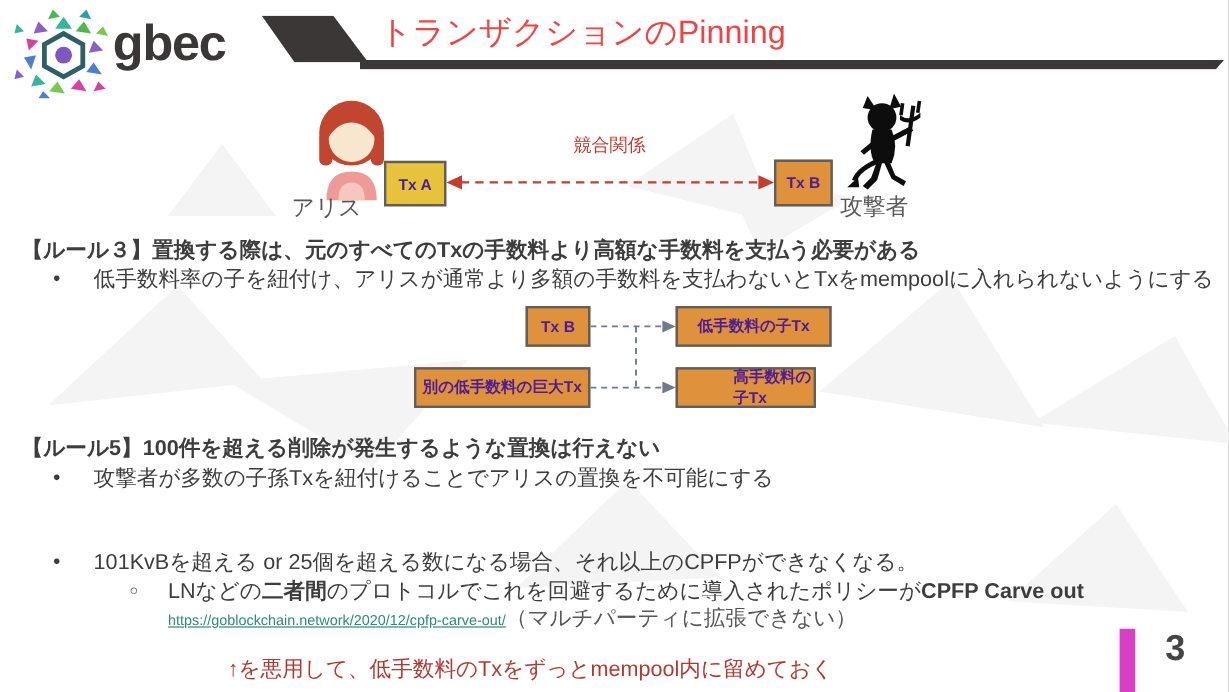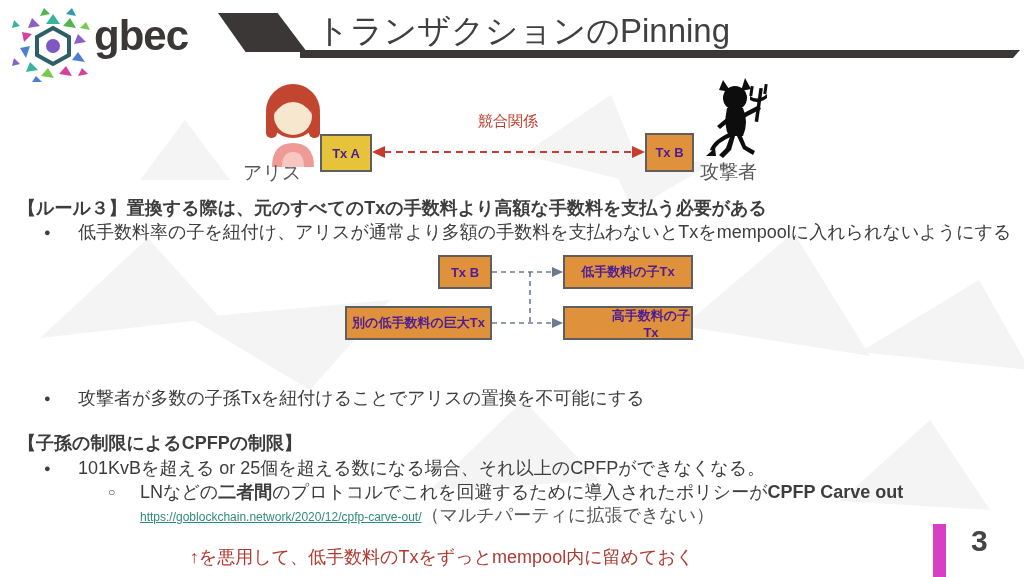--- a/index.html
+++ b/index.html
@@ -19,27 +19,27 @@
   .tri.t6{left:860px;top:280px;width:170px;height:90px;clip-path:polygon(0 80%,70% 0,100% 100%);}
   .tri.t7{left:430px;top:400px;width:170px;height:90px;clip-path:polygon(0 100%,55% 0,100% 90%);}
   .tri.t8{left:840px;top:420px;width:150px;height:90px;clip-path:polygon(0 90%,60% 0,100% 100%);}
   .tri.t9{left:140px;top:120px;width:90px;height:60px;clip-path:polygon(0 100%,50% 0,100% 100%);}
   
   .logo-text{left:94px;top:12px;font-size:42px;font-weight:bold;color:#3b3737;letter-spacing:-1px;z-index:2;}
   .hdr-shape{left:218px;top:13px;width:89px;height:39px;background:var(--dark,#3b3737);
     clip-path:polygon(0 0,67% 0,100% 100%,31% 100%);z-index:2;}
   .hdr-bar{left:300px;top:50px;width:720px;height:8px;background:var(--dark,#3b3737);
     clip-path:polygon(0 0,100% 0,calc(100% - 7px) 100%,0 100%);z-index:2;}
-  .title{left:316px;top:9px;font-size:33px;color:#404040;z-index:2;white-space:nowrap;}
+  .title{left:316px;top:9px;font-size:27px;color:#ef4444;z-index:2;white-space:nowrap;}
   
   .actor-label{font-size:19px;color:var(--gray-label,#575757);z-index:2;white-space:nowrap;}
   .txbox{z-index:2;border:2px solid var(--box-border,#5f5f5f);display:flex;align-items:center;justify-content:center;
     font-weight:bold;font-size:13px;color:#4c1d95;box-sizing:border-box;}
   .txbox.yellow{background:var(--yellow-box,#e7c33c);}
-  .txbox.orange{background:var(--orange-box,#e0913c);text-align:center;}
+  .txbox.orange{background:var(--orange-box,#e0913c);}
   .relation{left:478px;top:112px;font-size:15px;color:var(--red,#c0392b);z-index:2;white-space:nowrap;}
   
   .line{left:18px;font-size:18px;line-height:24px;z-index:2;white-space:nowrap;font-weight:bold;}
   .bullet-row{display:flex;align-items:flex-start;z-index:2;white-space:nowrap;}
   .bullet-dot{font-size:11px;line-height:24px;width:34px;flex:0 0 34px;}
   .bullet-txt{font-size:18px;line-height:24px;}
   .sub-dot{font-size:12px;line-height:24px;width:32px;flex:0 0 32px;}
   b.inline{font-weight:bold;}
   a.doc-link{color:var(--link-teal,#2e8b79);text-decoration:underline;font-size:12px;}
   .link-note{color:var(--gray-label,#575757);font-size:18px;text-align:right;}
@@ -142,38 +142,38 @@
 
   <div class="abs line" style="top:196px;">【ルール３】置換する際は、元のすべてのTxの手数料より高額な手数料を支払う必要がある</div>
   <div class="abs bullet-row" style="left:44px;top:220px;">
     <span class="bullet-dot">●</span>
     <span class="bullet-txt">低手数料率の子を紐付け、アリスが通常より多額の手数料を支払わないとTxをmempoolに入れられないようにする</span>
   </div>
 
   <div class="abs txbox orange" style="left:438px;top:255px;width:54px;height:34px;">Tx B</div>
   <div class="abs txbox orange" style="left:563px;top:255px;width:130px;height:34px;">低手数料の子Tx</div>
   <div class="abs txbox orange" style="left:345px;top:306px;width:147px;height:34px;">別の低手数料の巨大Tx</div>
-  <div class="abs txbox orange" style="left:563px;top:306px;width:130px;height:34px;padding-left:46px;">高手数料の子Tx</div>
+  <div class="abs txbox orange" style="left:563px;top:306px;width:117px;height:34px;padding-left:46px;">高手数料の子Tx</div>
 
   <div class="abs" style="left:492px;top:255px;z-index:1;">
     <svg width="72" height="90" viewBox="0 0 72 90">
       <line x1="0" y1="17" x2="60" y2="17" stroke="#6e7b8e" stroke-width="1.6" stroke-dasharray="5 4"></line>
       <polygon points="71,17 60,12 60,22" fill="#6e7b8e"></polygon>
       <line x1="0" y1="68" x2="60" y2="68" stroke="#6e7b8e" stroke-width="1.6" stroke-dasharray="5 4"></line>
       <polygon points="71,68 60,63 60,73" fill="#6e7b8e"></polygon>
       <line x1="38" y1="17" x2="38" y2="68" stroke="#6e7b8e" stroke-width="1.6" stroke-dasharray="5 4"></line>
     </svg>
   </div>
 
+  <div class="abs line" style="top:361px;">【ルール5】100件を超える削除が発生するような置換は行えない</div>
   <div class="abs bullet-row" style="left:44px;top:386px;">
     <span class="bullet-dot">●</span>
     <span class="bullet-txt">攻撃者が多数の子孫Txを紐付けることでアリスの置換を不可能にする</span>
   </div>
 
-  <div class="abs line" style="top:431px;">【子孫の制限によるCPFPの制限】</div>
   <div class="abs bullet-row" style="left:44px;top:456px;">
     <span class="bullet-dot">●</span>
     <span class="bullet-txt">101KvBを超える or 25個を超える数になる場合、それ以上のCPFPができなくなる。</span>
   </div>
   <div class="abs bullet-row" style="left:108px;top:480px;">
     <span class="sub-dot">○</span>
     <span class="bullet-txt"><span>LNなどの</span><b class="inline">二者間</b><span>のプロトコルでこれを回避するために導入されたポリシーが</span><b class="inline">CPFP Carve out</b></span>
   </div>
   <div class="abs" style="left:140px;top:503px;z-index:2;white-space:nowrap;">
     <a class="doc-link" href="#">https://goblockchain.network/2020/12/cpfp-carve-out/</a><span class="link-note">（マルチパーティに拡張できない）</span>

